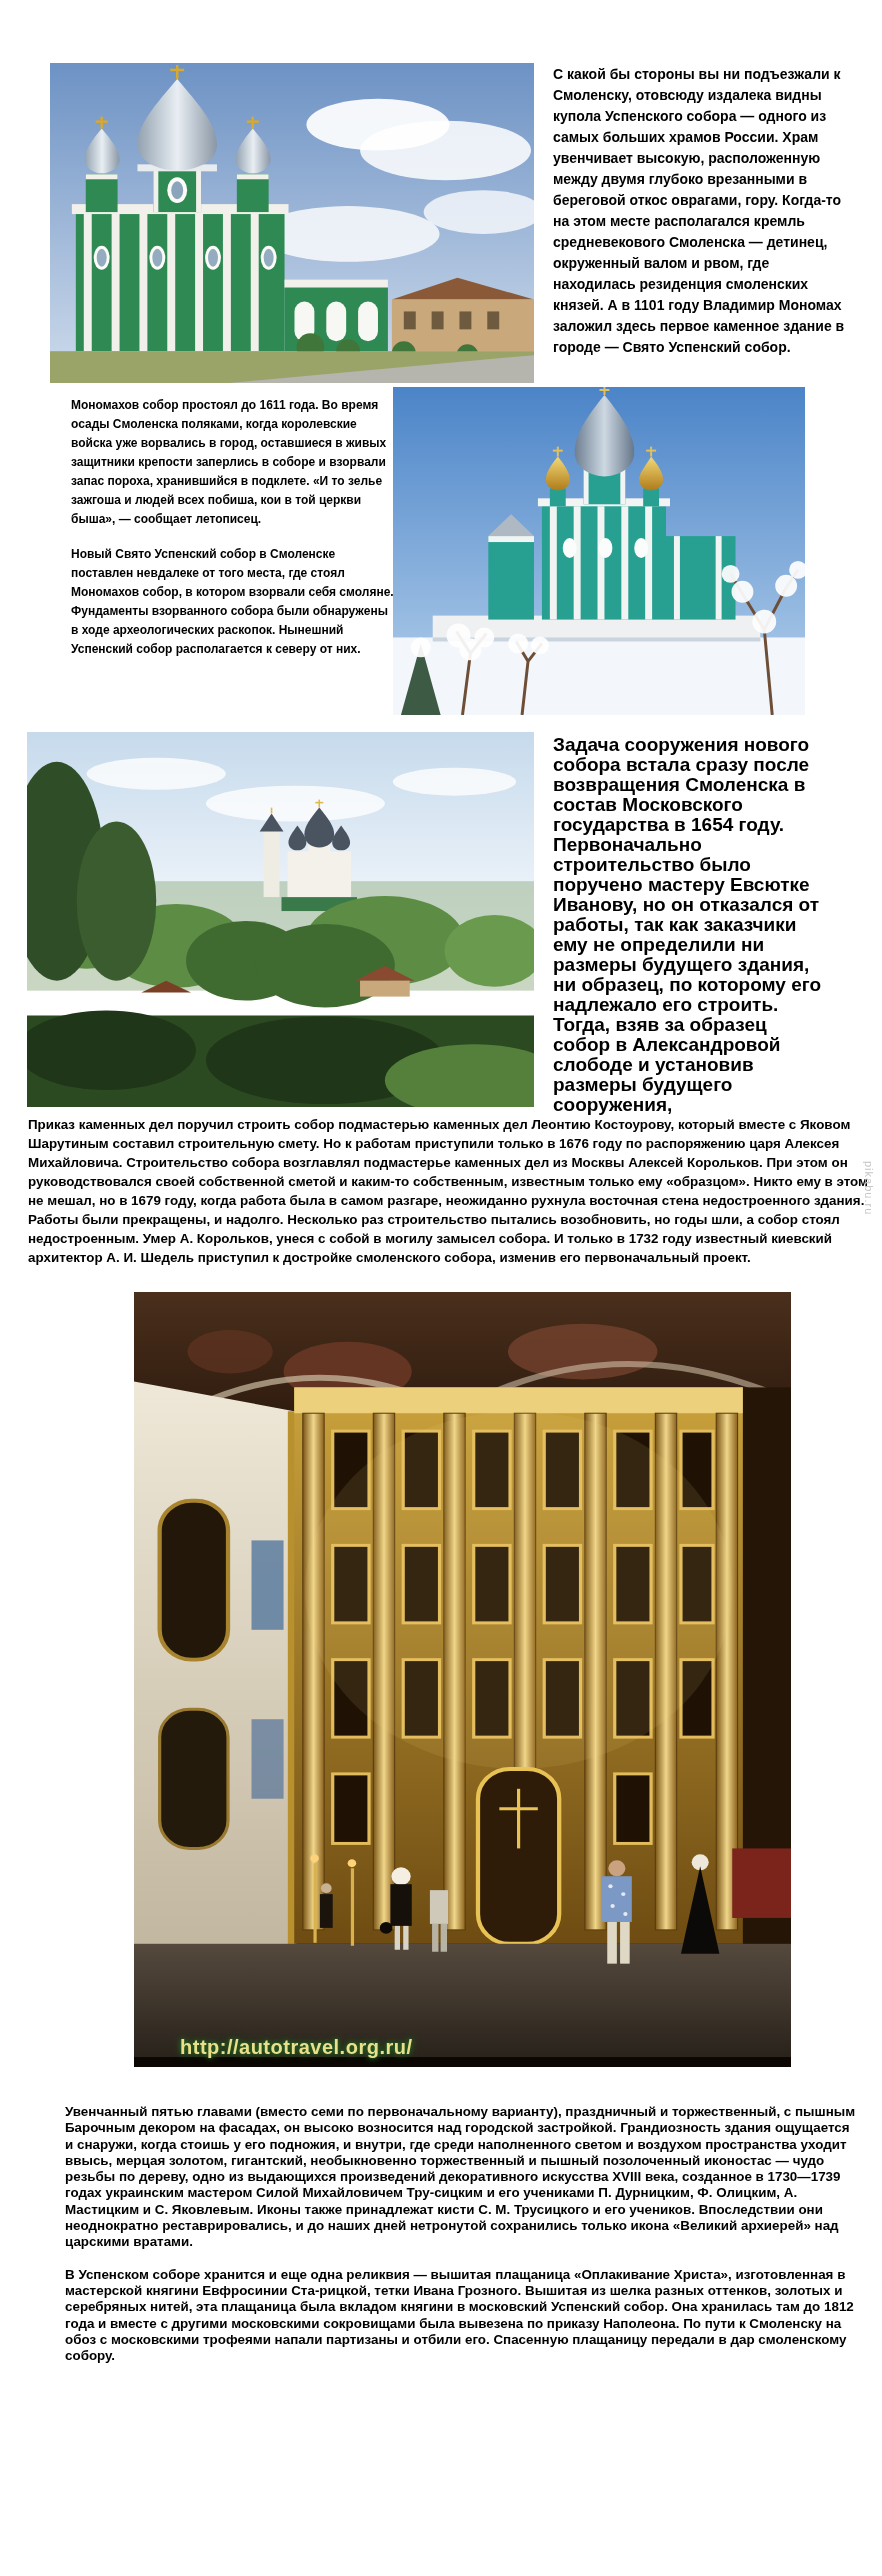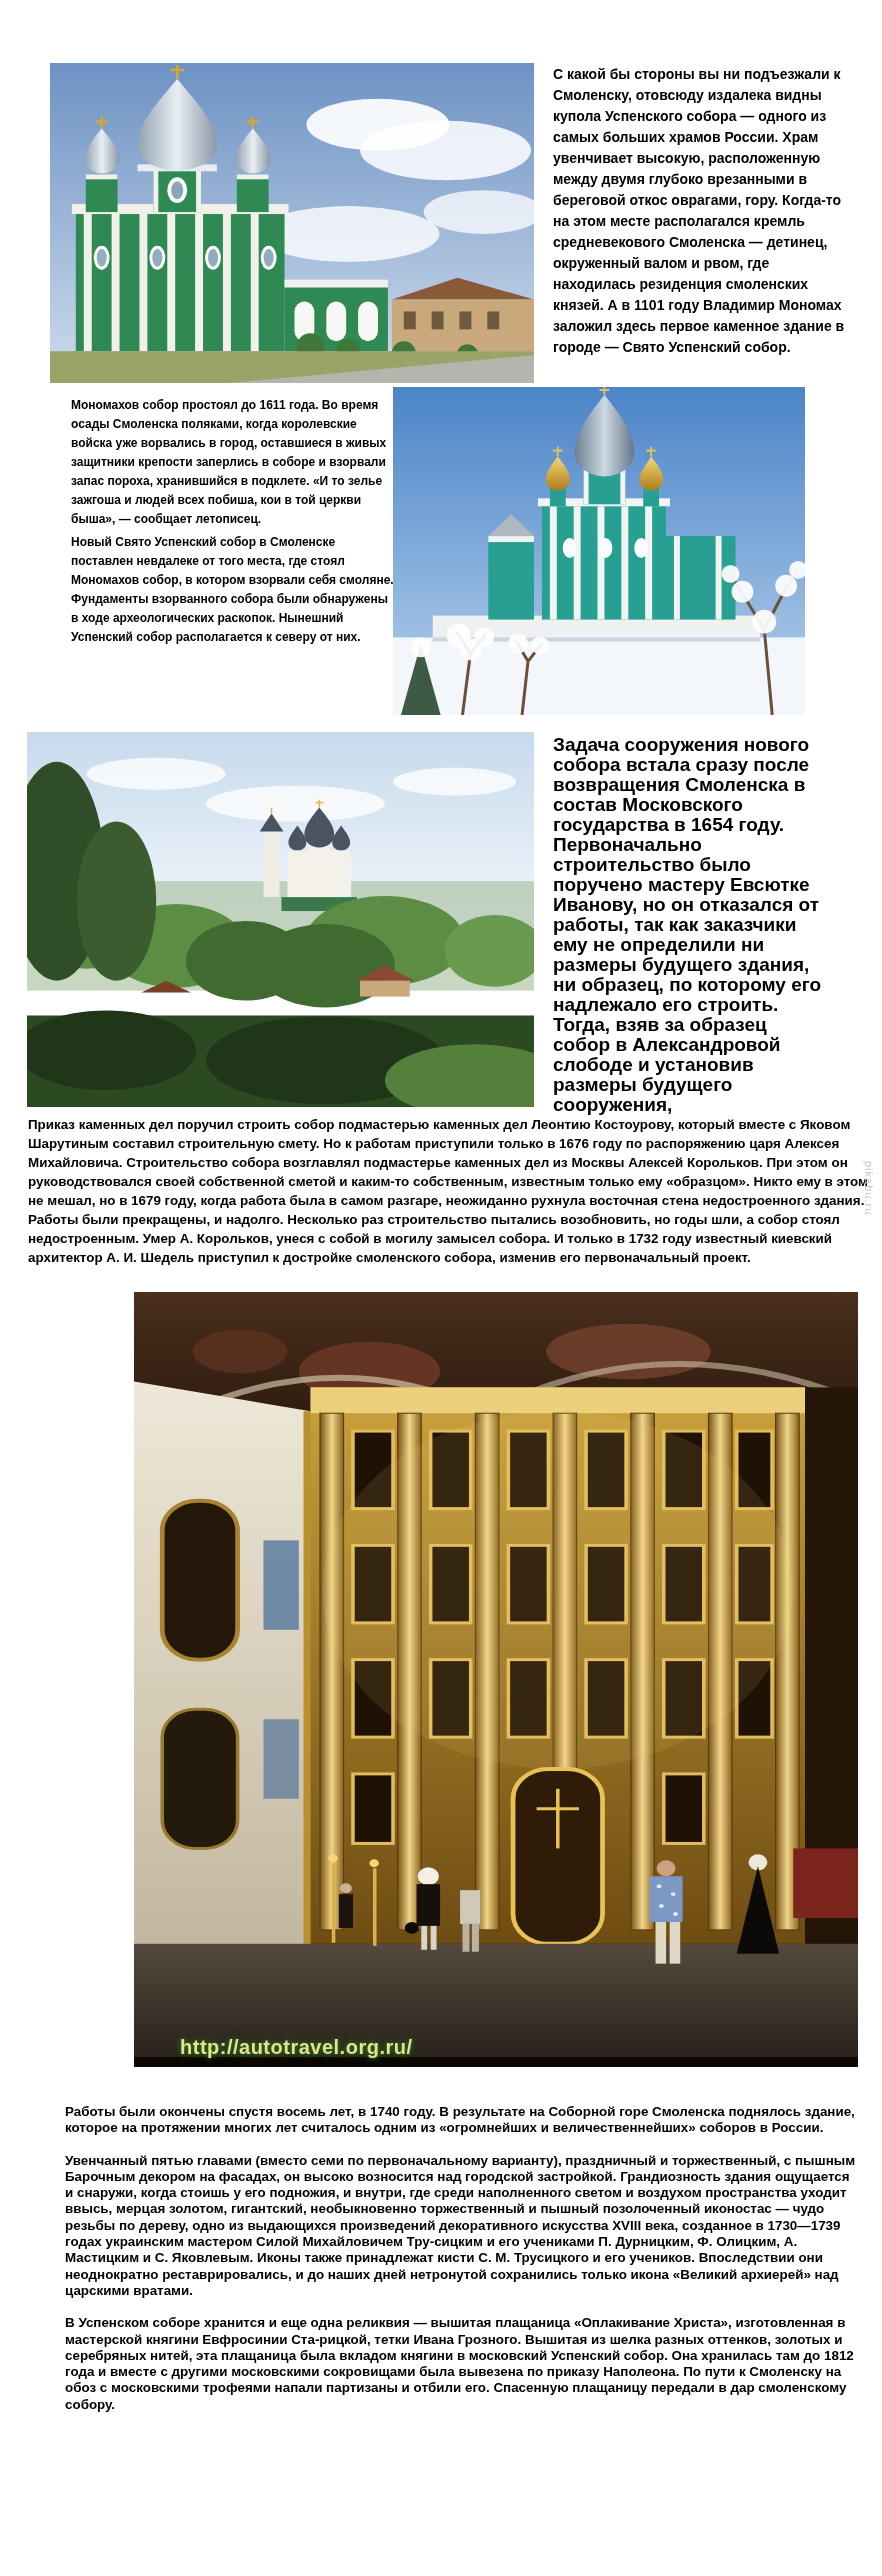--- a/index.html
+++ b/index.html
@@ -9,31 +9,31 @@
     overflow:hidden;
   }
   p{margin:0;}
   .abs{position:absolute;}
   figure{margin:0;position:absolute;overflow:hidden;}
   figure svg{display:block;width:100%;height:100%;}
 
   
   #text-intro   {left:553px;top:64px;  width:302px;font-size:14px;line-height:21px;}
   #text-monomakh{left:71px; top:396px; width:324px;font-size:12px;line-height:19px;}
-  #text-monomakh p+p{margin-top:4px;}
+  #text-monomakh p+p{margin-top:16px;}
   #text-task    {left:553px;top:735px; width:276px;font-size:19px;line-height:20px;}
   #text-order   {left:28px; top:1115px;width:848px;font-size:13.4px;line-height:19px;}
   #text-finish  {left:65px; top:2104px;width:792px;font-size:13.4px;line-height:16.3px;}
   #text-finish p+p{margin-top:16px;}
 
   
   #photo-exterior{left:50px; top:63px;  width:484px;height:320px;}
   #photo-winter  {left:393px;top:387px; width:412px;height:328px;}
   #photo-panorama{left:27px; top:732px; width:507px;height:375px;}
-  #photo-interior{left:134px;top:1292px;width:724px;height:775px;}
+  #photo-interior{left:134px;top:1292px;width:657px;height:775px;}
 
   .photo-watermark{
     position:absolute;left:46px;bottom:8px;
     font-size:20px;letter-spacing:0.5px;color:#eadf8d;
     text-shadow:0 0 2px #1f5c1f,0 0 5px #2a6a24,0 0 9px #2a6a24;
     font-weight:bold;white-space:nowrap;
   }
   .site-watermark{
     position:absolute;left:863px;top:1161px;
     writing-mode:vertical-rl;font-size:11px;letter-spacing:1px;
@@ -404,21 +404,20 @@
           <rect x="455" y="634" width="9" height="42" fill="#ded8c4"></rect>
         <circle cx="530" cy="574" r="8" fill="#eee8da"></circle>
         <polygon points="530,578 512,666 548,666" fill="#0c0a08"></polygon>
       </g>
       <rect y="770" width="615" height="10" fill="#0c0703"></rect>
     </svg>
     <div class="photo-watermark">http://autotravel.org.ru/</div>
   </figure>
 
   <div id="text-finish" class="abs">
-    <p>Работы были окончены спустя восемь лет, в 1740 году. В результате на Соборной горе Смоленска поднялось здание, которое на протяжении многих лет считалось одним из «огромнейших и величественнейших» соборов в России.</p>
     <p>Увенчанный пятью главами (вместо семи по первоначальному варианту), праздничный и торжественный, с пышным Барочным декором на фасадах, он высоко возносится над городской застройкой. Грандиозность здания ощущается и снаружи, когда стоишь у его подножия, и внутри, где среди наполненного светом и воздухом пространства уходит ввысь, мерцая золотом, гигантский, необыкновенно торжественный и пышный позолоченный иконостас — чудо резьбы по дереву, одно из выдающихся произведений декоративного искусства XVIII века, созданное в 1730—1739 годах украинским мастером Силой Михайловичем Тру-сицким и его учениками П. Дурницким, Ф. Олицким, А. Мастицким и С. Яковлевым. Иконы также принадлежат кисти С. М. Трусицкого и его учеников. Впоследствии они неоднократно реставрировались, и до наших дней нетронутой сохранились только икона «Великий архиерей» над царскими вратами.</p>
     <p>В Успенском соборе хранится и еще одна реликвия — вышитая плащаница «Оплакивание Христа», изготовленная в мастерской княгини Евфросинии Ста-рицкой, тетки Ивана Грозного. Вышитая из шелка разных оттенков, золотых и серебряных нитей, эта плащаница была вкладом княгини в московский Успенский собор. Она хранилась там до 1812 года и вместе с другими московскими сокровищами была вывезена по приказу Наполеона. По пути к Смоленску на обоз с московскими трофеями напали партизаны и отбили его. Спасенную плащаницу передали в дар смоленскому собору.</p>
   </div>
 
   <div class="site-watermark">pikabu.ru</div>
 
 </div>
 
 
 </body></html>

